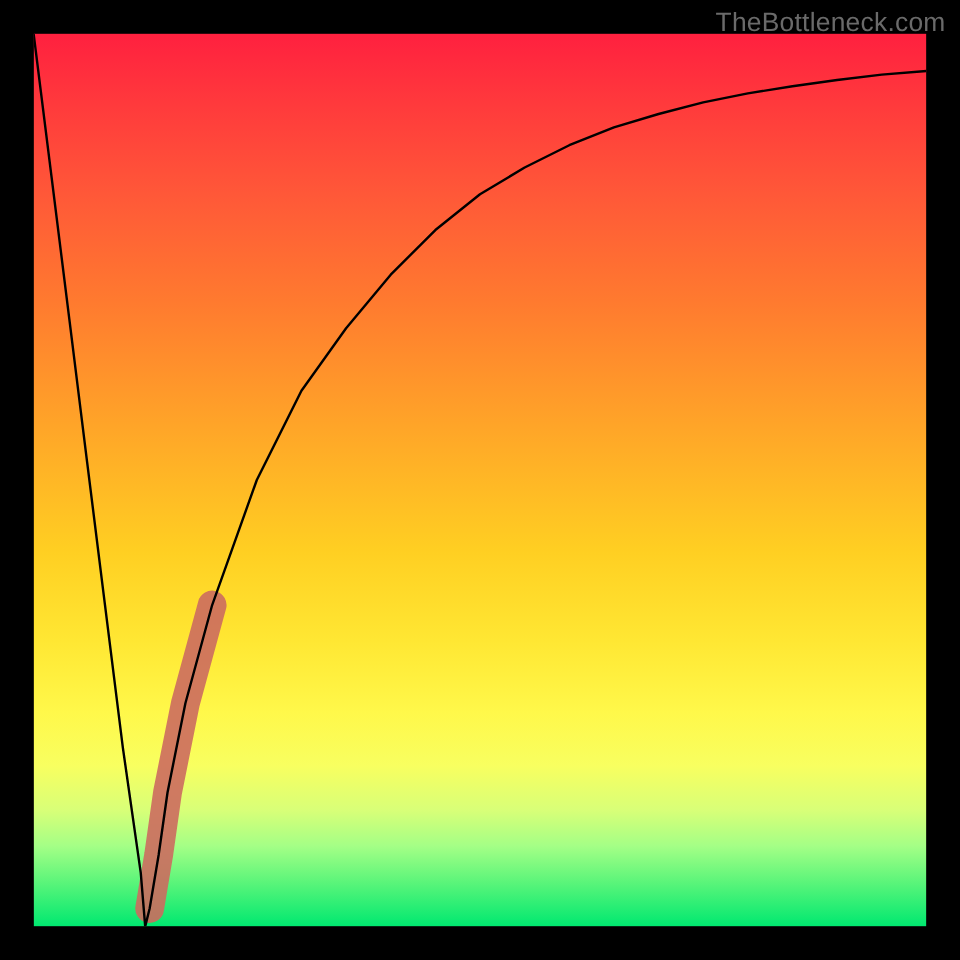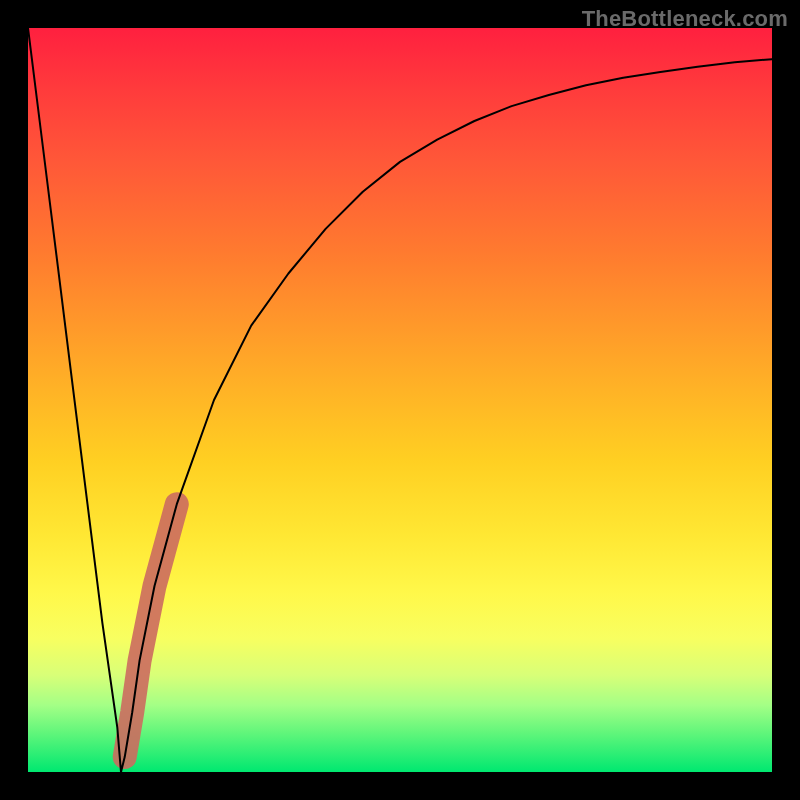--- a/index.html
+++ b/index.html
@@ -10,21 +10,21 @@
     position: relative;
     font-family: Arial, Helvetica, sans-serif;
     overflow: hidden;
   }
   .watermark {
     position: absolute;
     top: 6px;
     right: 12px;
     color: #6a6a6a;
     font-size: 22px;
-    font-weight: 700;
+    font-weight: 400;
     letter-spacing: 0.2px;
     z-index: 10;
   }
   .plot-wrap {
     position: absolute;
     left: 28px;
     top: 28px;
     right: 28px;
     bottom: 28px;
   }

